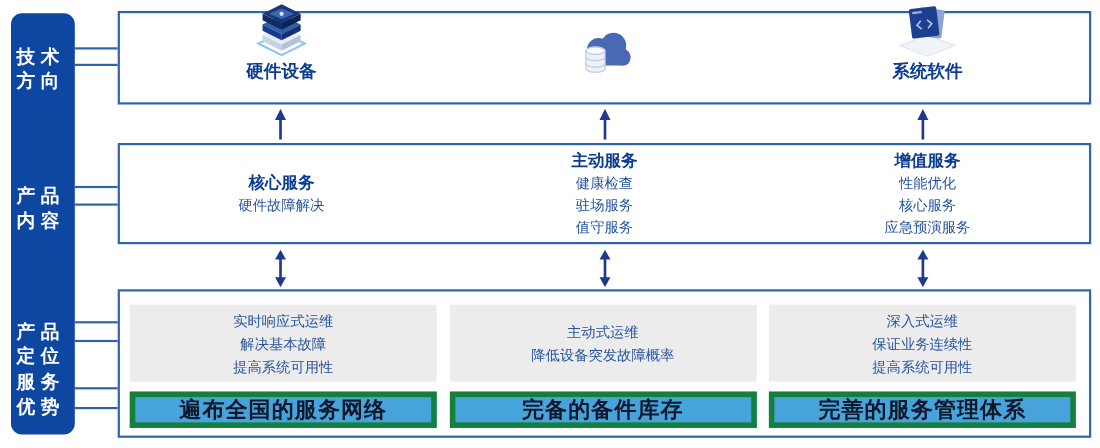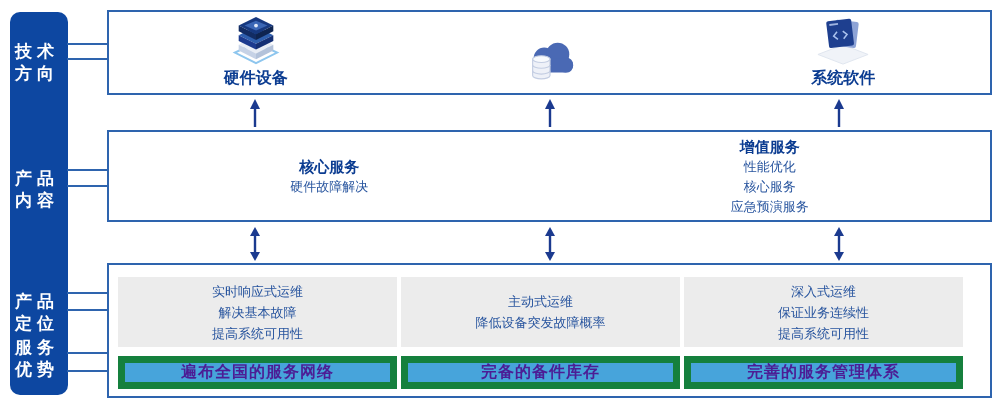--- a/index.html
+++ b/index.html
@@ -13,37 +13,37 @@
               font-weight:bold;font-size:17px;line-height:22px;letter-spacing:5px;text-indent:5px;}
 
   
   .conn{position:absolute;left:67px;width:42px;height:2px;background:#2e64ae;}
 
   
   .box{position:absolute;left:107px;width:885px;background:#ffffff;
        border:2px solid #2e64ae;box-sizing:border-box;}
   #top-box{top:10px;height:85px;display:flex;}
   .tech-col{flex:1;display:flex;flex-direction:column;align-items:center;
-            justify-content:flex-end;padding-bottom:4px;}
+            justify-content:flex-end;padding-bottom:17px;}
   .tech-col .icon{height:48px;display:flex;align-items:flex-end;margin-bottom:3px;}
   .tech-label{font-weight:bold;font-size:16px;color:#0b3c91;}
 
   #mid-box{top:130px;height:92px;display:flex;}
   .svc-col{flex:1;display:flex;flex-direction:column;align-items:center;justify-content:center;}
   .svc-title{font-weight:bold;font-size:15px;color:#0b3c91;line-height:21px;}
   .svc-item{font-size:13px;color:#27549e;line-height:20px;}
 
   #bottom-box{top:263px;height:135px;display:flex;justify-content:space-between;
-              padding:12px 27px 0 9px;}
+              padding:12px 12px 0 9px;}
   .pos-col{width:279px;}
   .gray-box{height:70px;background:#ececec;display:flex;flex-direction:column;
             align-items:center;justify-content:center;}
   .gray-line{font-size:13px;color:#27549e;line-height:21px;}
-  .banner{margin-top:9px;height:33px;background:#47a4db;border:7px solid #15803d;
-          box-sizing:border-box;color:#4c1d95;font-weight:bold;font-size:16px;
+  .banner{margin-top:9px;height:33px;background:#47a4db;border:5px solid #15803d;
+          box-sizing:border-box;color:#0f172a;font-weight:bold;font-size:20px;
           display:flex;align-items:center;justify-content:center;letter-spacing:1px;}
 
   
   .arrow{position:absolute;}
 </style>
 </head>
 <body>
 
 <div class="canvas">
 
@@ -145,20 +145,26 @@
         <rect x="6.8" y="9" width="2.4" height="19" fill="#1b3a8f"></rect>
       </svg>
   </span>
 
   <div class="box" id="mid-box">
     <div class="svc-col">
       <div class="svc-title">核心服务</div>
       <div class="svc-item">硬件故障解决</div>
     </div>
     <div class="svc-col">
+      <div class="svc-title">主动服务</div>
+      <div class="svc-item">健康检查</div>
+      <div class="svc-item">驻场服务</div>
+      <div class="svc-item">值守服务</div>
+    </div>
+    <div class="svc-col">
       <div class="svc-title">增值服务</div>
       <div class="svc-item">性能优化</div>
       <div class="svc-item">核心服务</div>
       <div class="svc-item">应急预演服务</div>
     </div>
   </div>
 
   <span class="arrow" style="left:247px;top:227px">
     <svg width="16" height="34">
         <polygon points="8,0 13,9 3,9" fill="#1b3a8f"></polygon>

